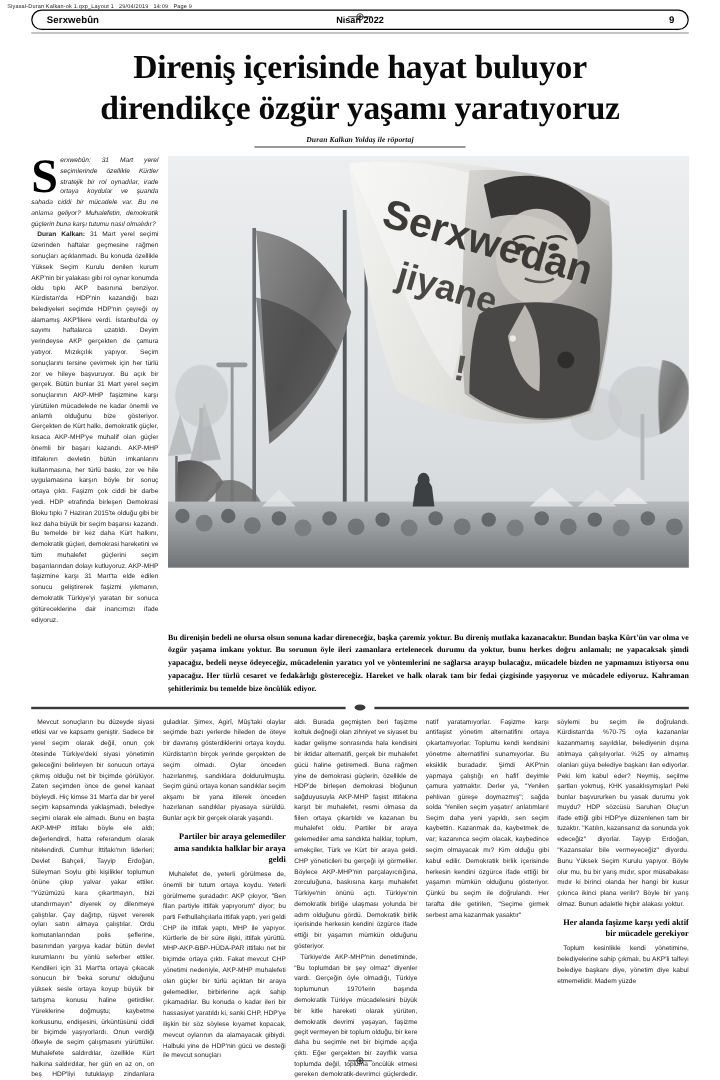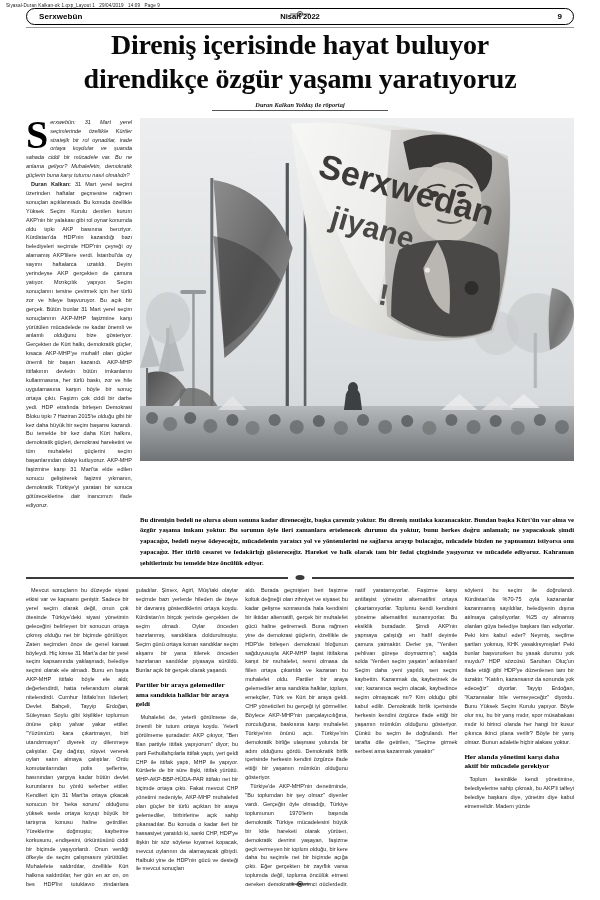--- a/index.html
+++ b/index.html
@@ -83,21 +83,21 @@
     font-size: 8px;
     font-weight: bold;
   }
   .rule-under {
     margin-top: 2px;
     border-top: 0.6px solid #9a9a9a;
   }
 
   
   .headline {
-    margin-top: 0;
+    margin-top: 12px;
     text-align: center;
     font-family: "Liberation Serif", serif;
     font-weight: bold;
     font-size: 28px;
     line-height: 1.2;
     letter-spacing: -0.2px;
     color: #0a0a0a;
   }
   .headline .l1 { display: block; }
   .headline .l2 { display: block; }
@@ -230,20 +230,21 @@
   }
   .col:last-child { padding-right: 0; }
 
   .subhead {
     font-family: "Liberation Serif", serif;
     font-weight: bold;
     font-size: 7px;
     line-height: 1.32;
     margin: 6px 0 4px;
     color: #000;
+    text-align: right;
   }
 </style>
 </head>
 <body>
 
 <div class="prepress">Siyasal-Duran Kalkan-ok 1.qxp_Layout 1   29/04/2019   14:09   Page 9</div>
 
 <div class="reg-mark reg-mark-top">
   <svg width="20" height="10" viewBox="0 0 20 10">
     <line x1="0" y1="5" x2="20" y2="5" stroke="#333" stroke-width="0.8"></line>
@@ -452,18 +453,18 @@
       <p class="body-p noind">aldı. Burada geçmişten beri faşizme koltuk değneği olan zihniyet ve siyaset bu kadar gelişme sonrasında hala kendisini bir iktidar alternatifi, gerçek bir muhalefet gücü haline getiremedi. Buna rağmen yine de demokrasi güçlerin, özellikle de HDP'de birleşen demokrasi bloğunun sağduyusuyla AKP-MHP faşist ittifakına karşıt bir muhalefet, resmi olmasa da fiilen ortaya çıkartıldı ve kazanan bu muhalefet oldu. Partiler bir araya gelemediler ama sandıkta halklar, toplum, emekçiler, Türk ve Kürt bir araya geldi. CHP yöneticileri bu gerçeği iyi görmeliler. Böylece AKP-MHP'nin parçalayıcılığına, zorculuğuna, baskısına karşı muhalefet Türkiye'nin önünü açtı. Türkiye'nin demokratik birliğe ulaşması yolunda bir adım olduğunu gördü. Demokratik birlik içerisinde herkesin kendini özgürce ifade ettiği bir yaşamın mümkün olduğunu gösteriyor.</p>
       <p class="body-p">Türkiye'de AKP-MHP'nin denetiminde, "Bu toplumdan bir şey olmaz" diyenler vardı. Gerçeğin öyle olmadığı, Türkiye toplumunun 1970'lerin başında demokratik Türkiye mücadelesini büyük bir kitle hareketi olarak yürüten, demokratik devrimi yaşayan, faşizme geçit vermeyen bir toplum olduğu, bir kere daha bu seçimle net bir biçimde açığa çıktı. Eğer gerçekten bir zayıflık varsa toplumda değil, topluma öncülük etmesi gereken demokratik-devrimci güçlerdedir. Halkı eğitemiyor, örgütleyemiyor, demokratik eylemler geliştiremiyorlar. En önemlisi de demokratik birlik oluşturamıyorlar. Bir ittifak, alter-</p>
     </div>
 
     <div class="col">
       <p class="body-p noind">natif yaratamıyorlar. Faşizme karşı antifaşist yönetim alternatifini ortaya çıkartamıyorlar. Toplumu kendi kendisini yönetme alternatifini sunamıyorlar. Bu eksiklik buradadır. Şimdi AKP'nin yapmaya çalıştığı en hafif deyimle çamura yatmaktır. Derler ya, "Yenilen pehlivan güreşe doymazmış"; sağda solda 'Yenilen seçim yaşatırı' anlatımları! Seçim daha yeni yapıldı, sen seçim kaybettin. Kazanmak da, kaybetmek de var; kazanınca seçim olacak, kaybedince seçim olmayacak mı? Kim olduğu gibi kabul edilir. Demokratik birlik içerisinde herkesin kendini özgürce ifade ettiği bir yaşamın mümkün olduğunu gösteriyor. Çünkü bu seçim ile doğrulandı. Her tarafta dile getirilen, "Seçime girmek serbest ama kazanmak yasaktır"</p>
     </div>
 
     <div class="col">
       <p class="body-p noind">söylemi bu seçim ile doğrulandı. Kürdistan'da %70-75 oyla kazananlar kazanmamış sayıldılar, belediyenin dışına atılmaya çalışılıyorlar. %25 oy almamış olanları güya belediye başkanı ilan ediyorlar. Peki kim kabul eder? Neymiş, seçilme şartları yokmuş, KHK yasaklısymışlar! Peki bunlar başvururken bu yasak durumu yok muydu? HDP sözcüsü Saruhan Oluç'un ifade ettiği gibi HDP'ye düzenlenen tam bir tuzaktır. "Katılın, kazansanız da sonunda yok edeceğiz" diyorlar. Tayyip Erdoğan, "Kazansalar bile vermeyeceğiz" diyordu. Bunu Yüksek Seçim Kurulu yapıyor. Böyle olur mu, bu bir yarış mıdır, spor müsabakası mıdır ki birinci olanda her hangi bir kusur çıkınca ikinci plana verilir? Böyle bir yarış olmaz. Bunun adaletle hiçbir alakası yoktur.</p>
-      <h2 class="subhead">Her alanda yönetimi karşı daha aktif bir mücadele gerekiyor</h2>
+      <h2 class="subhead">Her alanda faşizme karşı yedi aktif bir mücadele gerekiyor</h2>
       <p class="body-p">Toplum kesinlikle kendi yönetimine, belediyelerine sahip çıkmalı, bu AKP'li talfeyi belediye başkanı diye, yönetim diye kabul etmemelidir. Madem yüzde</p>
     </div>
 
   </div>
 </div>
 
 </body></html>

